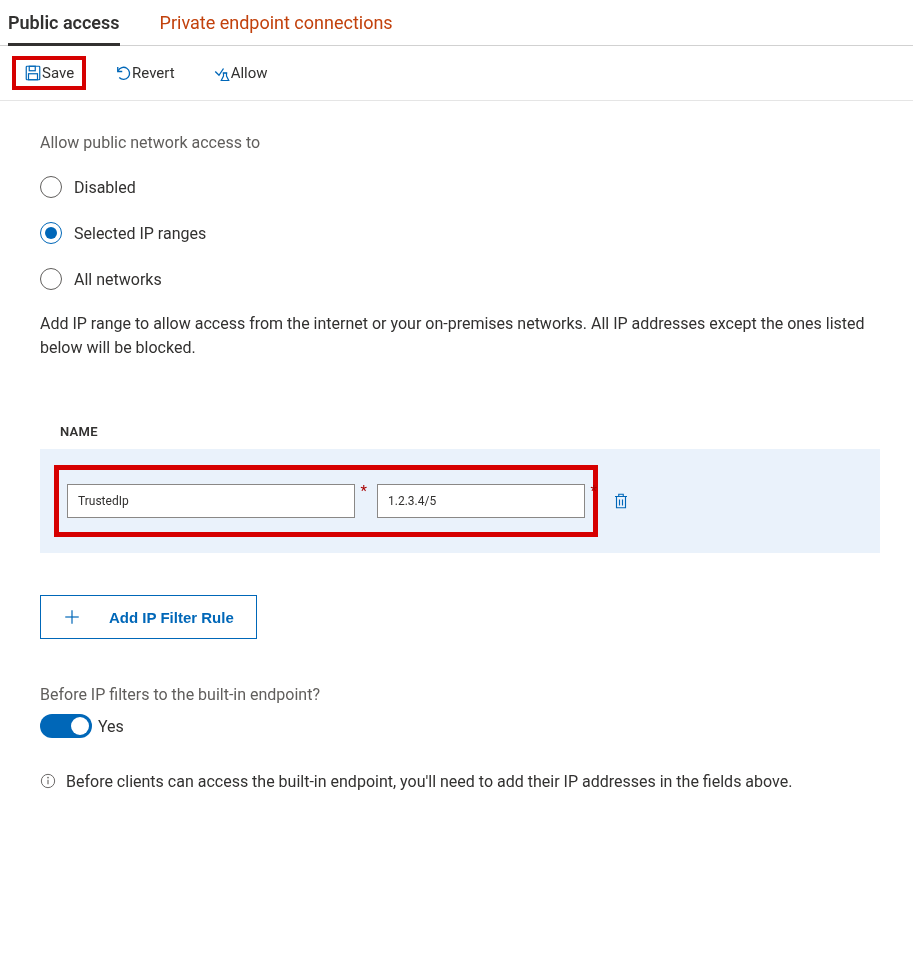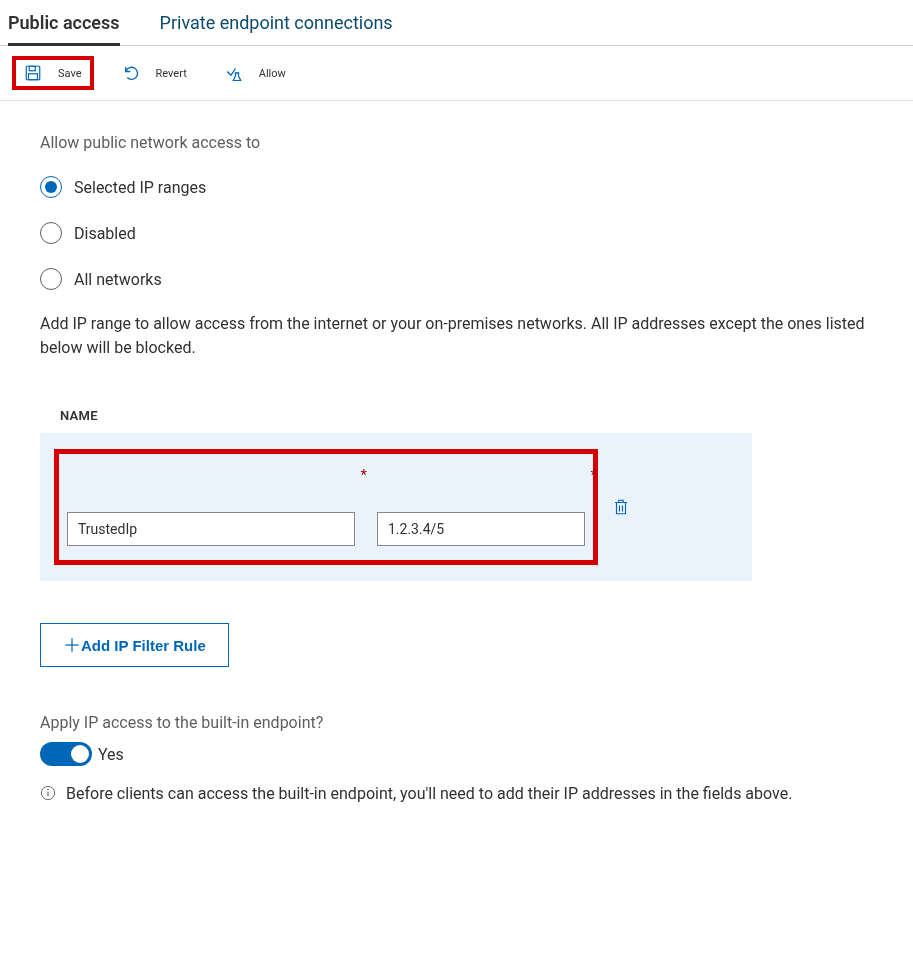--- a/index.html
+++ b/index.html
@@ -15,21 +15,21 @@
     display: flex;
     align-items: flex-end;
     border-bottom: 1px solid #d1d1d1;
     padding: 0 8px;
     text-align: center;
   }
   .tab {
     padding: 12px 16px 12px 0;
     margin-right: 24px;
     font-size: 18px;
-    color: #0c4a6e;
+    color: #c2410c;
     cursor: pointer;
     position: relative;
   }
   .tab.active {
     color: #323130;
     font-weight: 600;
   }
   .tab.active::after {
     content: "";
     position: absolute;
@@ -40,22 +40,22 @@
   .toolbar {
     display: flex;
     align-items: center;
     padding: 10px 8px 10px 16px;
     border-bottom: 1px solid #e5e5e5;
     gap: 18px;
   }
   .tool-btn {
     display: inline-flex;
     align-items: center;
-    gap: 16px;
-    font-size: 11px;
+    gap: 0;
+    font-size: 15px;
     color: #323130;
     cursor: pointer;
     padding: 6px 10px;
   }
   .tool-btn svg { width: 18px; height: 18px; }
   .highlight-save {
     border: 4px solid #d60000;
     padding: 4px 8px;
     margin-left: -4px;
   }
@@ -97,24 +97,24 @@
   .radio-item.selected .radio-dot { display: block; }
   h2.ipfilter {
     font-size: 22px;
     font-weight: 600;
     margin: 40px 0 14px 0;
   }
   .ipfilter-desc {
     font-size: 16px;
     color: #323130;
     line-height: 1.5;
-    margin-bottom: 40px;
+    margin-bottom: 56px;
   }
   .ip-table {
-    width: 712px;
+    width: 840px;
   }
   .ip-head {
     display: flex;
     padding: 8px 20px 10px 20px;
     font-size: 13px;
     font-weight: 600;
     letter-spacing: 0.3px;
     color: #323130;
   }
   .col-name { width: 335px; }
@@ -136,40 +136,39 @@
   .req-star {
     position: absolute;
     right: -12px; top: -2px;
     color: #a80000;
     font-size: 15px;
   }
   input.cell {
     height: 34px;
     border: 1px solid #8a8886;
     padding: 0 10px;
-    font-size: 14px;
+    font-size: 12px;
     font-family: inherit;
     color: #323130;
-    margin-top: 44px;
   }
   input.cell.name { width: 288px; }
   input.cell.addr { width: 208px; }
   .delete-btn {
     margin-left: 14px;
     color: #0067b8;
     cursor: pointer;
     display: flex;
     align-items: center;
   }
   .delete-btn svg { width: 18px; height: 20px; }
   .add-rule-btn {
     margin-top: 42px;
     display: inline-flex;
     align-items: center;
-    gap: 0;
+    gap: 28px;
     color: #0067b8;
     border: 1px solid #0067b8;
     background: #fff;
     padding: 12px 22px;
     font-size: 15px;
     font-weight: 600;
     cursor: pointer;
   }
   .add-rule-btn svg { width: 18px; height: 18px; }
   .apply-label {
@@ -194,21 +193,21 @@
     position: absolute;
     right: 3px; top: 3px;
     width: 18px; height: 18px;
     background: #fff;
     border-radius: 50%;
   }
   .info-row {
     display: flex;
     align-items: flex-start;
     gap: 10px;
-    margin-top: 16px;
+    margin-top: 32px;
     font-size: 16px;
     line-height: 1.5;
   }
   .info-row svg { width: 16px; height: 16px; flex-shrink: 0; margin-top: 3px; }
 </style>
 </head>
 <body>
 
 <div class="tabbar">
   <div class="tab active">
@@ -243,29 +242,29 @@
     </svg>
     <span>Allow</span>
   </div>
 </div>
 
 <div class="content">
 
   <div class="section-label">Allow public network access to</div>
 
   <div class="radio-group">
+    <div class="radio-item">
+      <span class="radio-circle"></span>
+      <span>Disabled</span>
+    </div>
     <div class="radio-item selected">
       <span class="radio-circle">
           <span class="radio-dot"></span>
         </span>
       <span>Selected IP ranges</span>
-    </div>
-    <div class="radio-item">
-      <span class="radio-circle"></span>
-      <span>Disabled</span>
     </div>
     <div class="radio-item">
       <span class="radio-circle"></span>
       <span>All networks</span>
     </div>
   </div>
 
   <div class="ipfilter-desc">Add IP range to allow access from the internet or your on-premises networks. All IP addresses except the ones listed below will be blocked.</div>
 
   <div class="ip-table">
@@ -292,21 +291,21 @@
   </div>
 
   <button class="add-rule-btn">
     <svg viewBox="0 0 24 24">
       <line x1="12" y1="3" x2="12" y2="21" stroke="#0067b8" stroke-width="1.6"></line>
       <line x1="3" y1="12" x2="21" y2="12" stroke="#0067b8" stroke-width="1.6"></line>
     </svg>
     <span>Add IP Filter Rule</span>
   </button>
 
-  <div class="apply-label">Apply IP access to the built-in endpoint?</div>
+  <div class="apply-label">Before IP filters to the built-in endpoint?</div>
   <div class="toggle-row">
     <div class="toggle">
       <div class="knob"></div>
     </div>
     <span style="font-size:16px;">Yes</span>
   </div>
 
   <div class="info-row">
     <svg viewBox="0 0 24 24">
       <circle cx="12" cy="12" r="10" fill="none" stroke="#605e5c" stroke-width="1.4"></circle>

